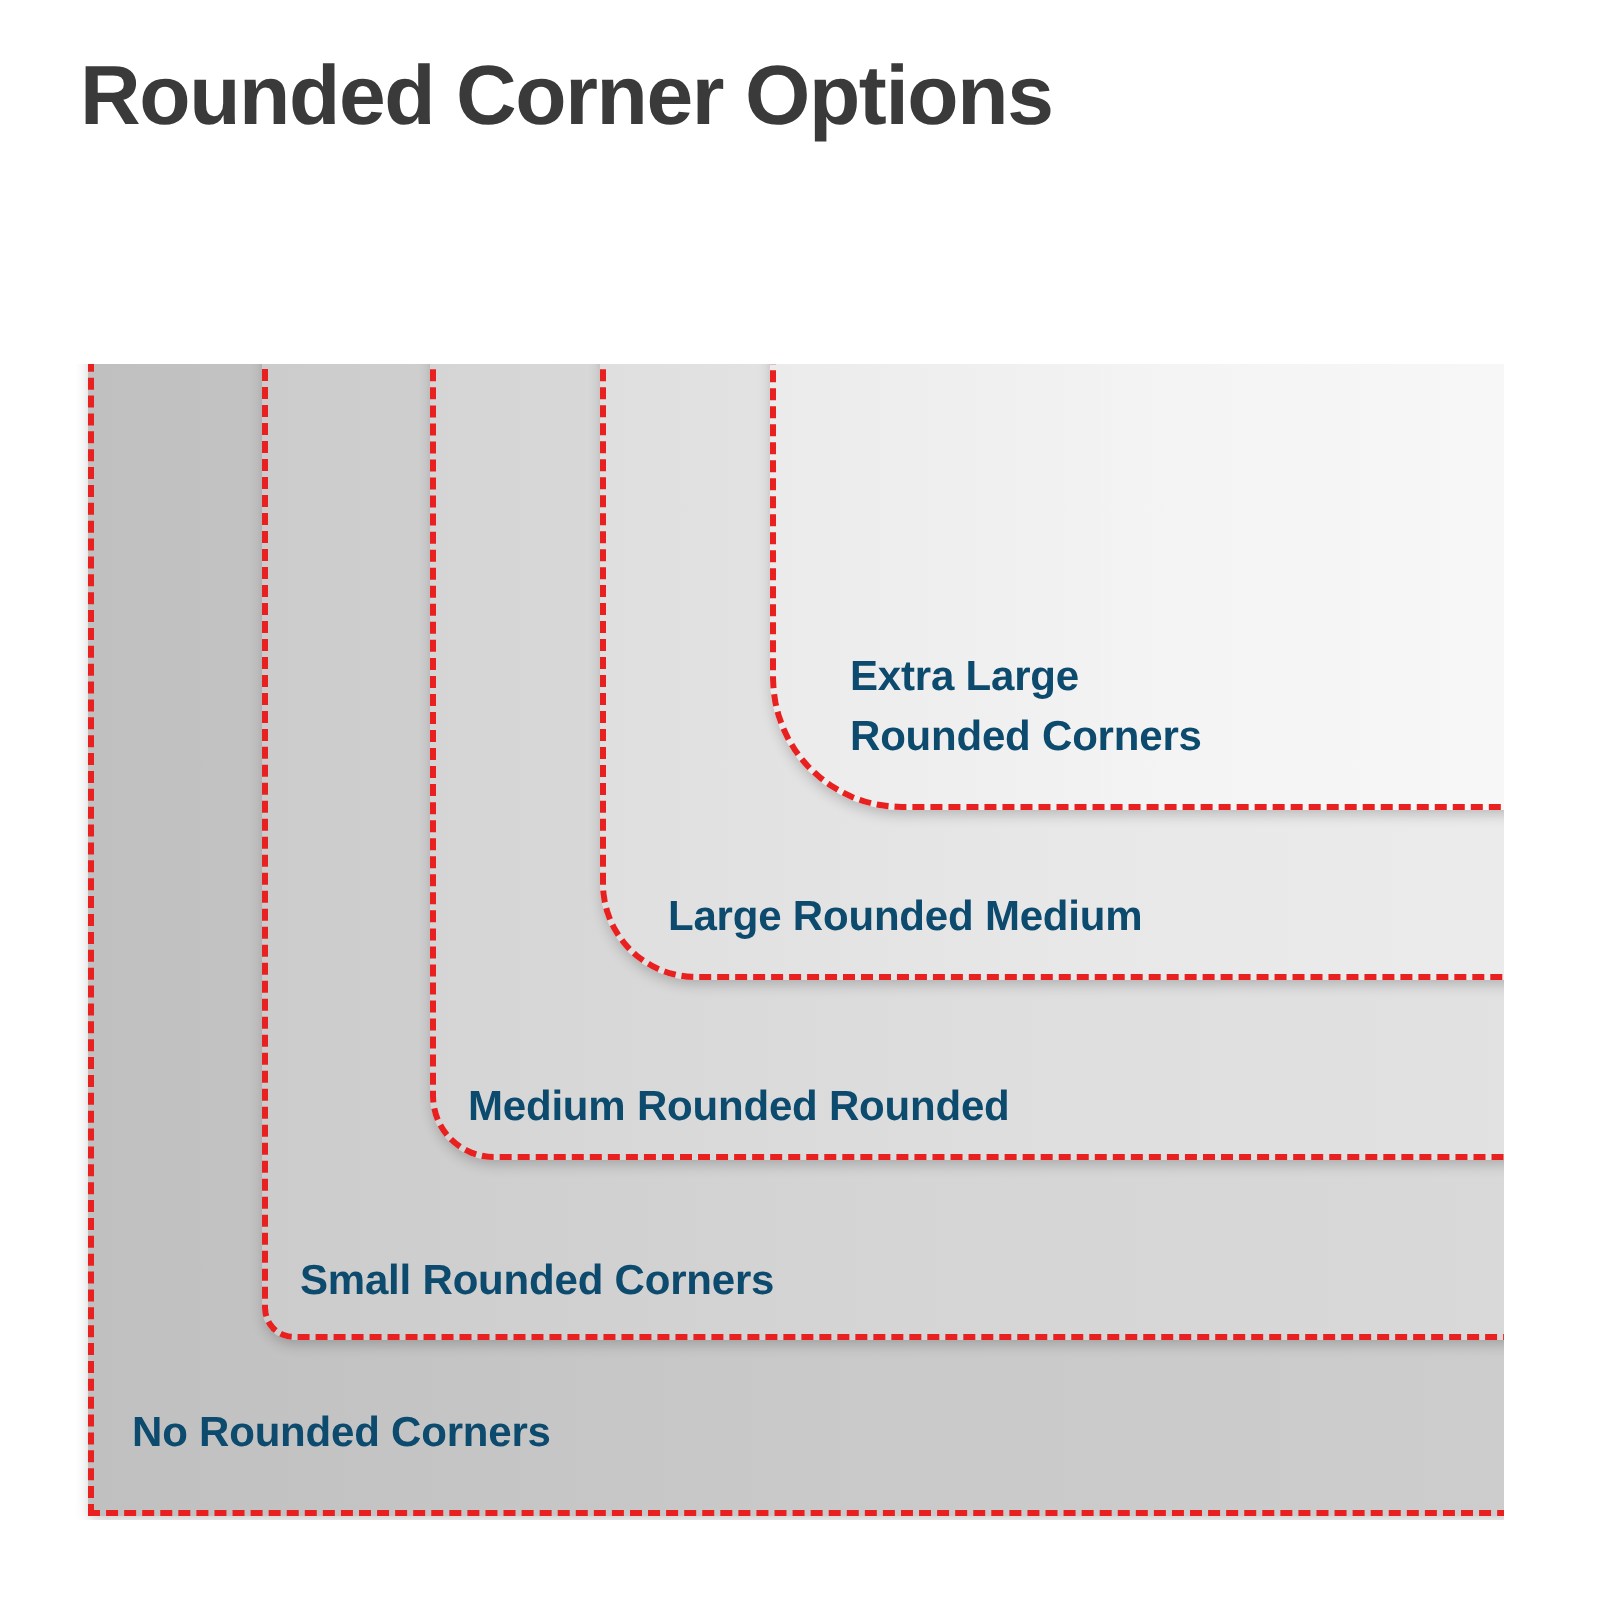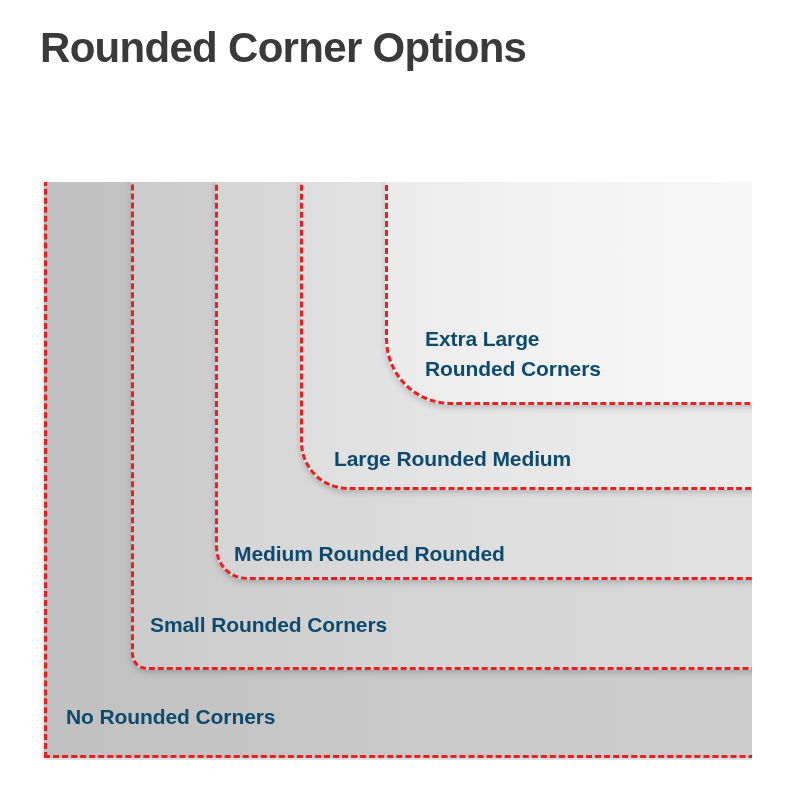--- a/index.html
+++ b/index.html
@@ -92,21 +92,21 @@
     <h1 id="title">Rounded Corner Options</h1>
   </div>
 
   <div id="diagram">
 
   <div class="layer-fill" style="left: 44px; top: -20px; width: 828px; height: 596px; border-bottom-left-radius: 0px; background: linear-gradient(to right, rgb(192, 192, 192) 0%, rgb(201, 201, 201) 42%, rgb(206, 206, 206) 100%); box-shadow: rgba(0, 0, 0, 0.22) 0px 3px 7px -1px; z-index: 10;"></div>
       <div class="layer-box" style="left: 44px; top: -20px; width: 828px; height: 596px; border-width: 3px; border-style: dashed; border-color: transparent transparent rgb(232, 32, 31) rgb(232, 32, 31); border-bottom-left-radius: 0px; z-index: 40;"></div>
       <div class="label" style="left: 66px; top: 520px; z-index: 70;">No Rounded Corners</div>
       <div class="layer-fill" style="left: 131px; top: -20px; width: 741px; height: 508px; border-bottom-left-radius: 16px; background: linear-gradient(to right, rgb(204, 204, 204) 0%, rgb(213, 213, 213) 42%, rgb(218, 218, 218) 100%); box-shadow: rgba(0, 0, 0, 0.22) 0px 3px 7px -1px; z-index: 11;"></div>
       <div class="layer-box" style="left: 131px; top: -20px; width: 741px; height: 508px; border-width: 3px; border-style: dashed; border-color: transparent transparent rgb(232, 32, 31) rgb(232, 32, 31); border-bottom-left-radius: 16px; z-index: 41;"></div>
-      <div class="label" style="left: 150px; top: 428px; z-index: 71;">Small Rounded Corners</div>
+      <div class="label" style="left: 150px; top: 444px; z-index: 71;">Small Rounded Corners</div>
       <div class="layer-fill" style="left: 215px; top: -20px; width: 657px; height: 418px; border-bottom-left-radius: 32px; background: linear-gradient(to right, rgb(213, 213, 213) 0%, rgb(222, 222, 222) 42%, rgb(227, 227, 227) 100%); box-shadow: rgba(0, 0, 0, 0.22) 0px 3px 7px -1px; z-index: 12;"></div>
       <div class="layer-box" style="left: 215px; top: -20px; width: 657px; height: 418px; border-width: 3px; border-style: dashed; border-color: transparent transparent rgb(232, 32, 31) rgb(232, 32, 31); border-bottom-left-radius: 32px; z-index: 42;"></div>
       <div class="label" style="left: 234px; top: 357px; z-index: 72;">Medium Rounded Rounded</div>
       <div class="layer-fill" style="left: 300px; top: -20px; width: 572px; height: 328px; border-bottom-left-radius: 48px; background: linear-gradient(to right, rgb(223, 223, 223) 0%, rgb(232, 232, 232) 42%, rgb(237, 237, 237) 100%); box-shadow: rgba(0, 0, 0, 0.22) 0px 3px 7px -1px; z-index: 13;"></div>
       <div class="layer-box" style="left: 300px; top: -20px; width: 572px; height: 328px; border-width: 3px; border-style: dashed; border-color: transparent transparent rgb(232, 32, 31) rgb(232, 32, 31); border-bottom-left-radius: 48px; z-index: 43;"></div>
       <div class="label" style="left: 334px; top: 262px; z-index: 73;">Large Rounded Medium</div>
       <div class="layer-fill" style="left: 385px; top: -20px; width: 487px; height: 243px; border-bottom-left-radius: 66px; background: linear-gradient(to right, rgb(235, 235, 235) 0%, rgb(244, 244, 244) 42%, rgb(249, 249, 249) 100%); box-shadow: rgba(0, 0, 0, 0.22) 0px 3px 7px -1px; z-index: 14;"></div>
       <div class="layer-box" style="left: 385px; top: -20px; width: 487px; height: 243px; border-width: 3px; border-style: dashed; border-color: transparent transparent rgb(232, 32, 31) rgb(232, 32, 31); border-bottom-left-radius: 66px; z-index: 44;"></div>
       <div class="label" style="left: 425px; top: 142px; z-index: 74;">Extra Large
 Rounded Corners</div>

